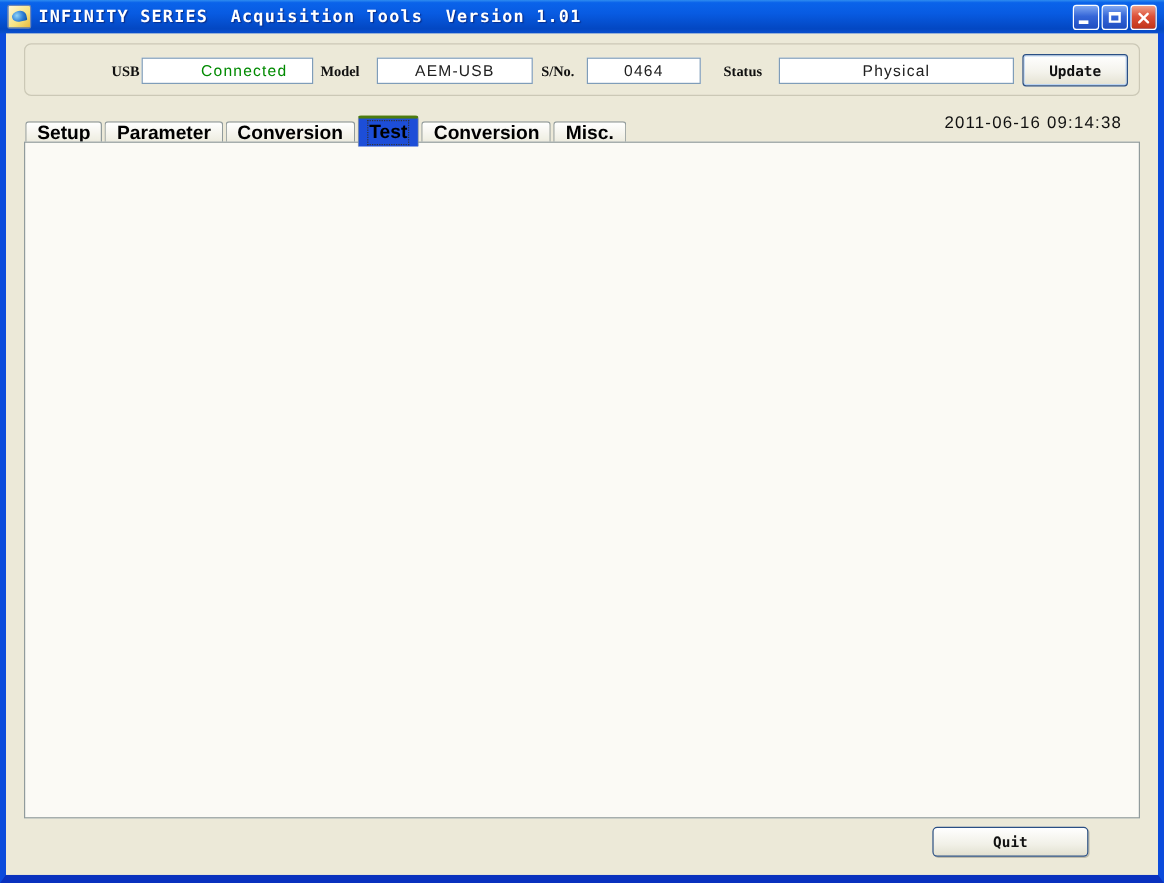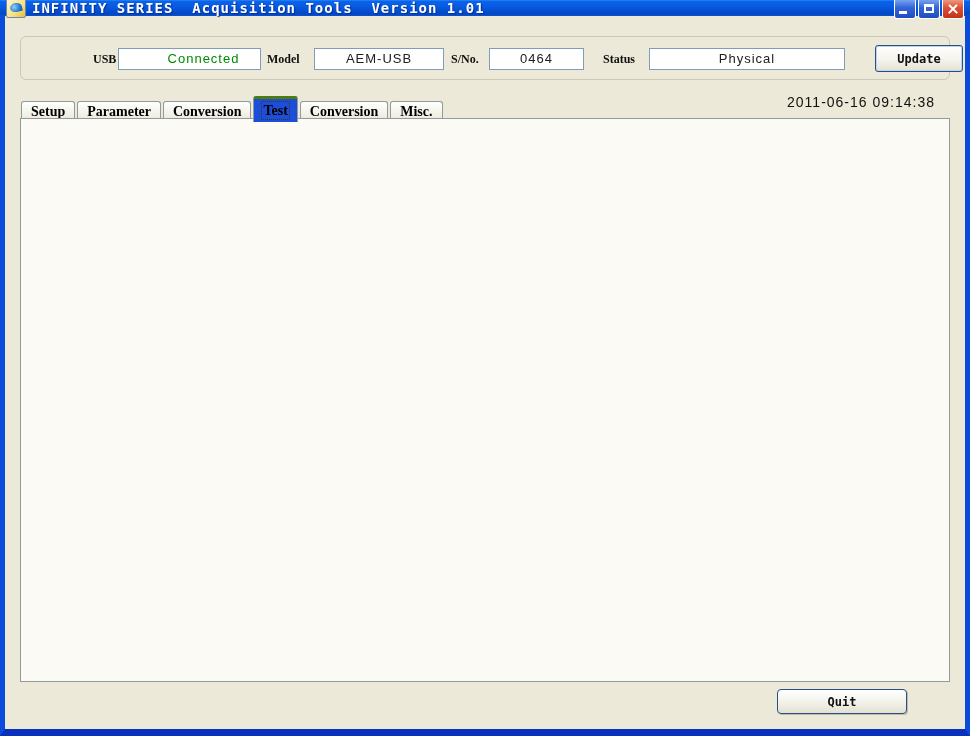--- a/index.html
+++ b/index.html
@@ -2,21 +2,21 @@
 <html style="--status_green: #008A00; --label_blue: #2B50D5; --annotation_red: #E3201B;"><head>
 <meta charset="utf-8">
 <style>
   * { margin:0; padding:0; box-sizing:border-box; }
   html,body { width:970px; height:736px; }
   body { font-family:"Liberation Sans", sans-serif; background:#ECE9D8; position:relative; overflow:hidden; }
 
   
   .win { position:absolute; inset:0; background:#ECE9D8;
          border-left:5px solid #0B4BDC; border-right:5px solid #0B4BDC; border-bottom:7px solid #0931BE; }
-  .titlebar { position:absolute; left:-5px; right:-5px; top:0; height:16px;
+  .titlebar { position:absolute; left:-5px; right:-5px; top:0; height:28px;
       background:linear-gradient(180deg,#2E8CF0 0%,#0A63EA 8%,#085BE2 40%,#0347C2 86%,#0A50D0 100%);
       display:flex; align-items:center; padding:0 6px; }
   .title-text { color:#fff; font-family:"DejaVu Sans Mono", monospace; font-weight:bold;
       font-size:14px; letter-spacing:1px; white-space:pre; margin-left:6px;
       text-shadow:1px 1px 1px #0A2E8C; }
   .app-icon { width:20px; height:20px; border-radius:2px;
       background:linear-gradient(135deg,#FDF6D8 0%,#F6E27E 60%,#E8B93C 100%);
       border:1px solid #6E86B4; position:relative; flex:0 0 auto; }
   .app-icon::after { content:""; position:absolute; left:3px; top:4px; width:12px; height:9px;
       background:radial-gradient(circle at 35% 40%,#8FD4F8 0%,#2F7FD6 55%,#0A4FA8 100%);
@@ -45,21 +45,21 @@
   .xp-btn { position:absolute; border:1px solid #2A4F84; border-radius:3px;
       background:linear-gradient(180deg,#FFFFFF 0%,#F4F3EC 55%,#E4E2D2 100%);
       font-family:"DejaVu Sans Mono", monospace; font-weight:bold; font-size:12px; color:#101010;
       box-shadow:inset 0 0 0 1px #BBD4F2; cursor:pointer; }
 
   
   .tabs { position:absolute; left:16px; top:68px; height:26px; display:flex; align-items:flex-end; }
   .tab { height:21px; padding:0 9px; margin-right:2px; line-height:20px;
       border:1px solid #919B9C; border-bottom:none; border-radius:3px 3px 0 0;
       background:linear-gradient(180deg,#FFFFFF 0%,#F0EFE4 70%,#E2E0CE 100%);
-      font-family:Liberation Serif, serif; font-weight:bold; font-size:14px; cursor:pointer; position:relative; z-index:1; }
+      font-family:Liberation Sans, sans-serif; font-weight:bold; font-size:16px; cursor:pointer; position:relative; z-index:1; }
   .tab.active { height:26px; line-height:24px; background:#1d4ed8; z-index:3;
       border-top:3px solid #4d7c0f; }
   .tab.active .tlbl { outline:1px dotted #333; outline-offset:1px; }
   .datetime { position:absolute; right:30px; top:66px; font-size:14px; color:#111; letter-spacing:1px; }
 
   
   .tabpage { position:absolute; left:15px; top:90px; width:930px; height:564px;
       background:#FBFAF5; border:1px solid #919B9C; z-index:2; }
 
   
@@ -130,21 +130,21 @@
 
     <div class="top-panel">
       <span class="lab pixfont" style="left:72px">USB</span>
       <div class="tfield green" style="left:97px; width:143px">Connected</div>
       <span class="lab pixfont" style="left:246px">Model</span>
       <div class="tfield" style="left:293px; width:130px">AEM-USB</div>
       <span class="lab pixfont" style="left:430px">S/No.</span>
       <div class="tfield" style="left:468px; width:95px">0464</div>
       <span class="lab pixfont" style="left:582px">Status</span>
       <div class="tfield" style="left:628px; width:196px">Physical</div>
-      <button class="xp-btn" style="left:854px; top:8px; width:88px; height:27px">Update</button>
+      <button class="xp-btn" style="left:831px; top:8px; width:88px; height:27px">Update</button>
     </div>
 
     <div class="tabs">
       <div class="tab"><span class="tlbl">Setup</span></div>
       <div class="tab"><span class="tlbl">Parameter</span></div>
       <div class="tab"><span class="tlbl">Conversion</span></div>
       <div class="tab active"><span class="tlbl">Test</span></div>
       <div class="tab"><span class="tlbl">Conversion</span></div>
       <div class="tab"><span class="tlbl">Misc.</span></div>
     </div>

